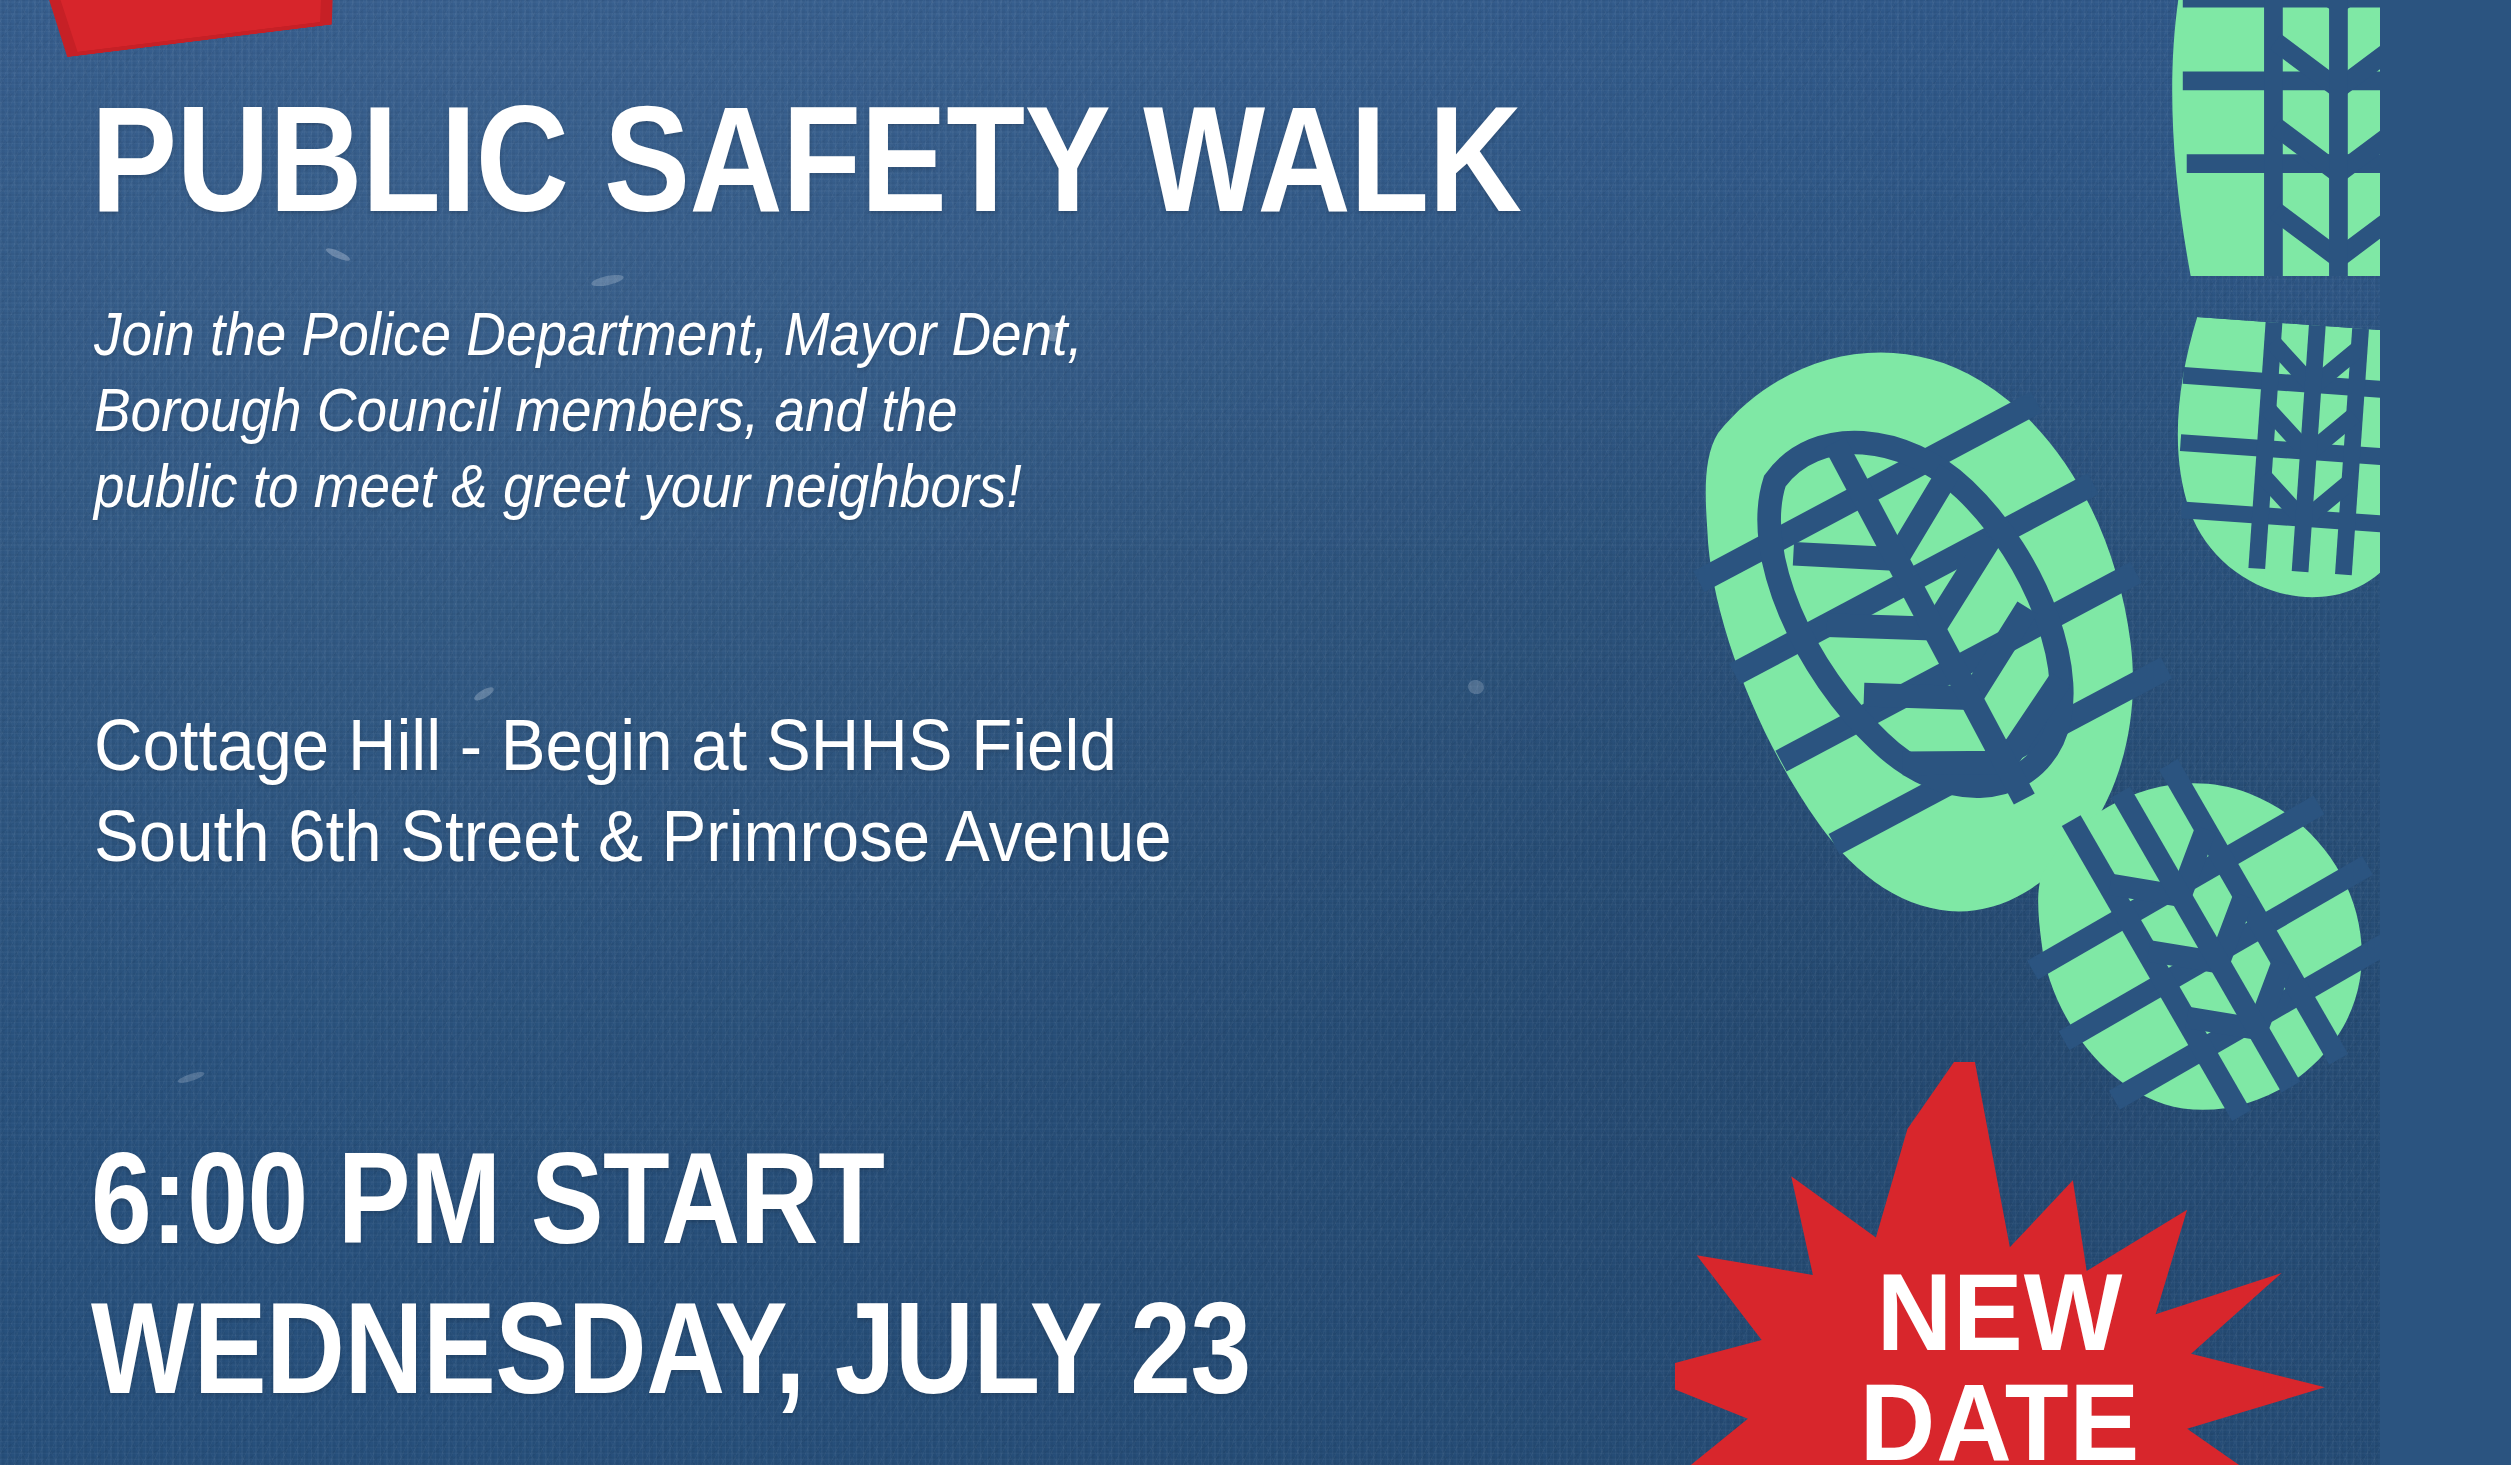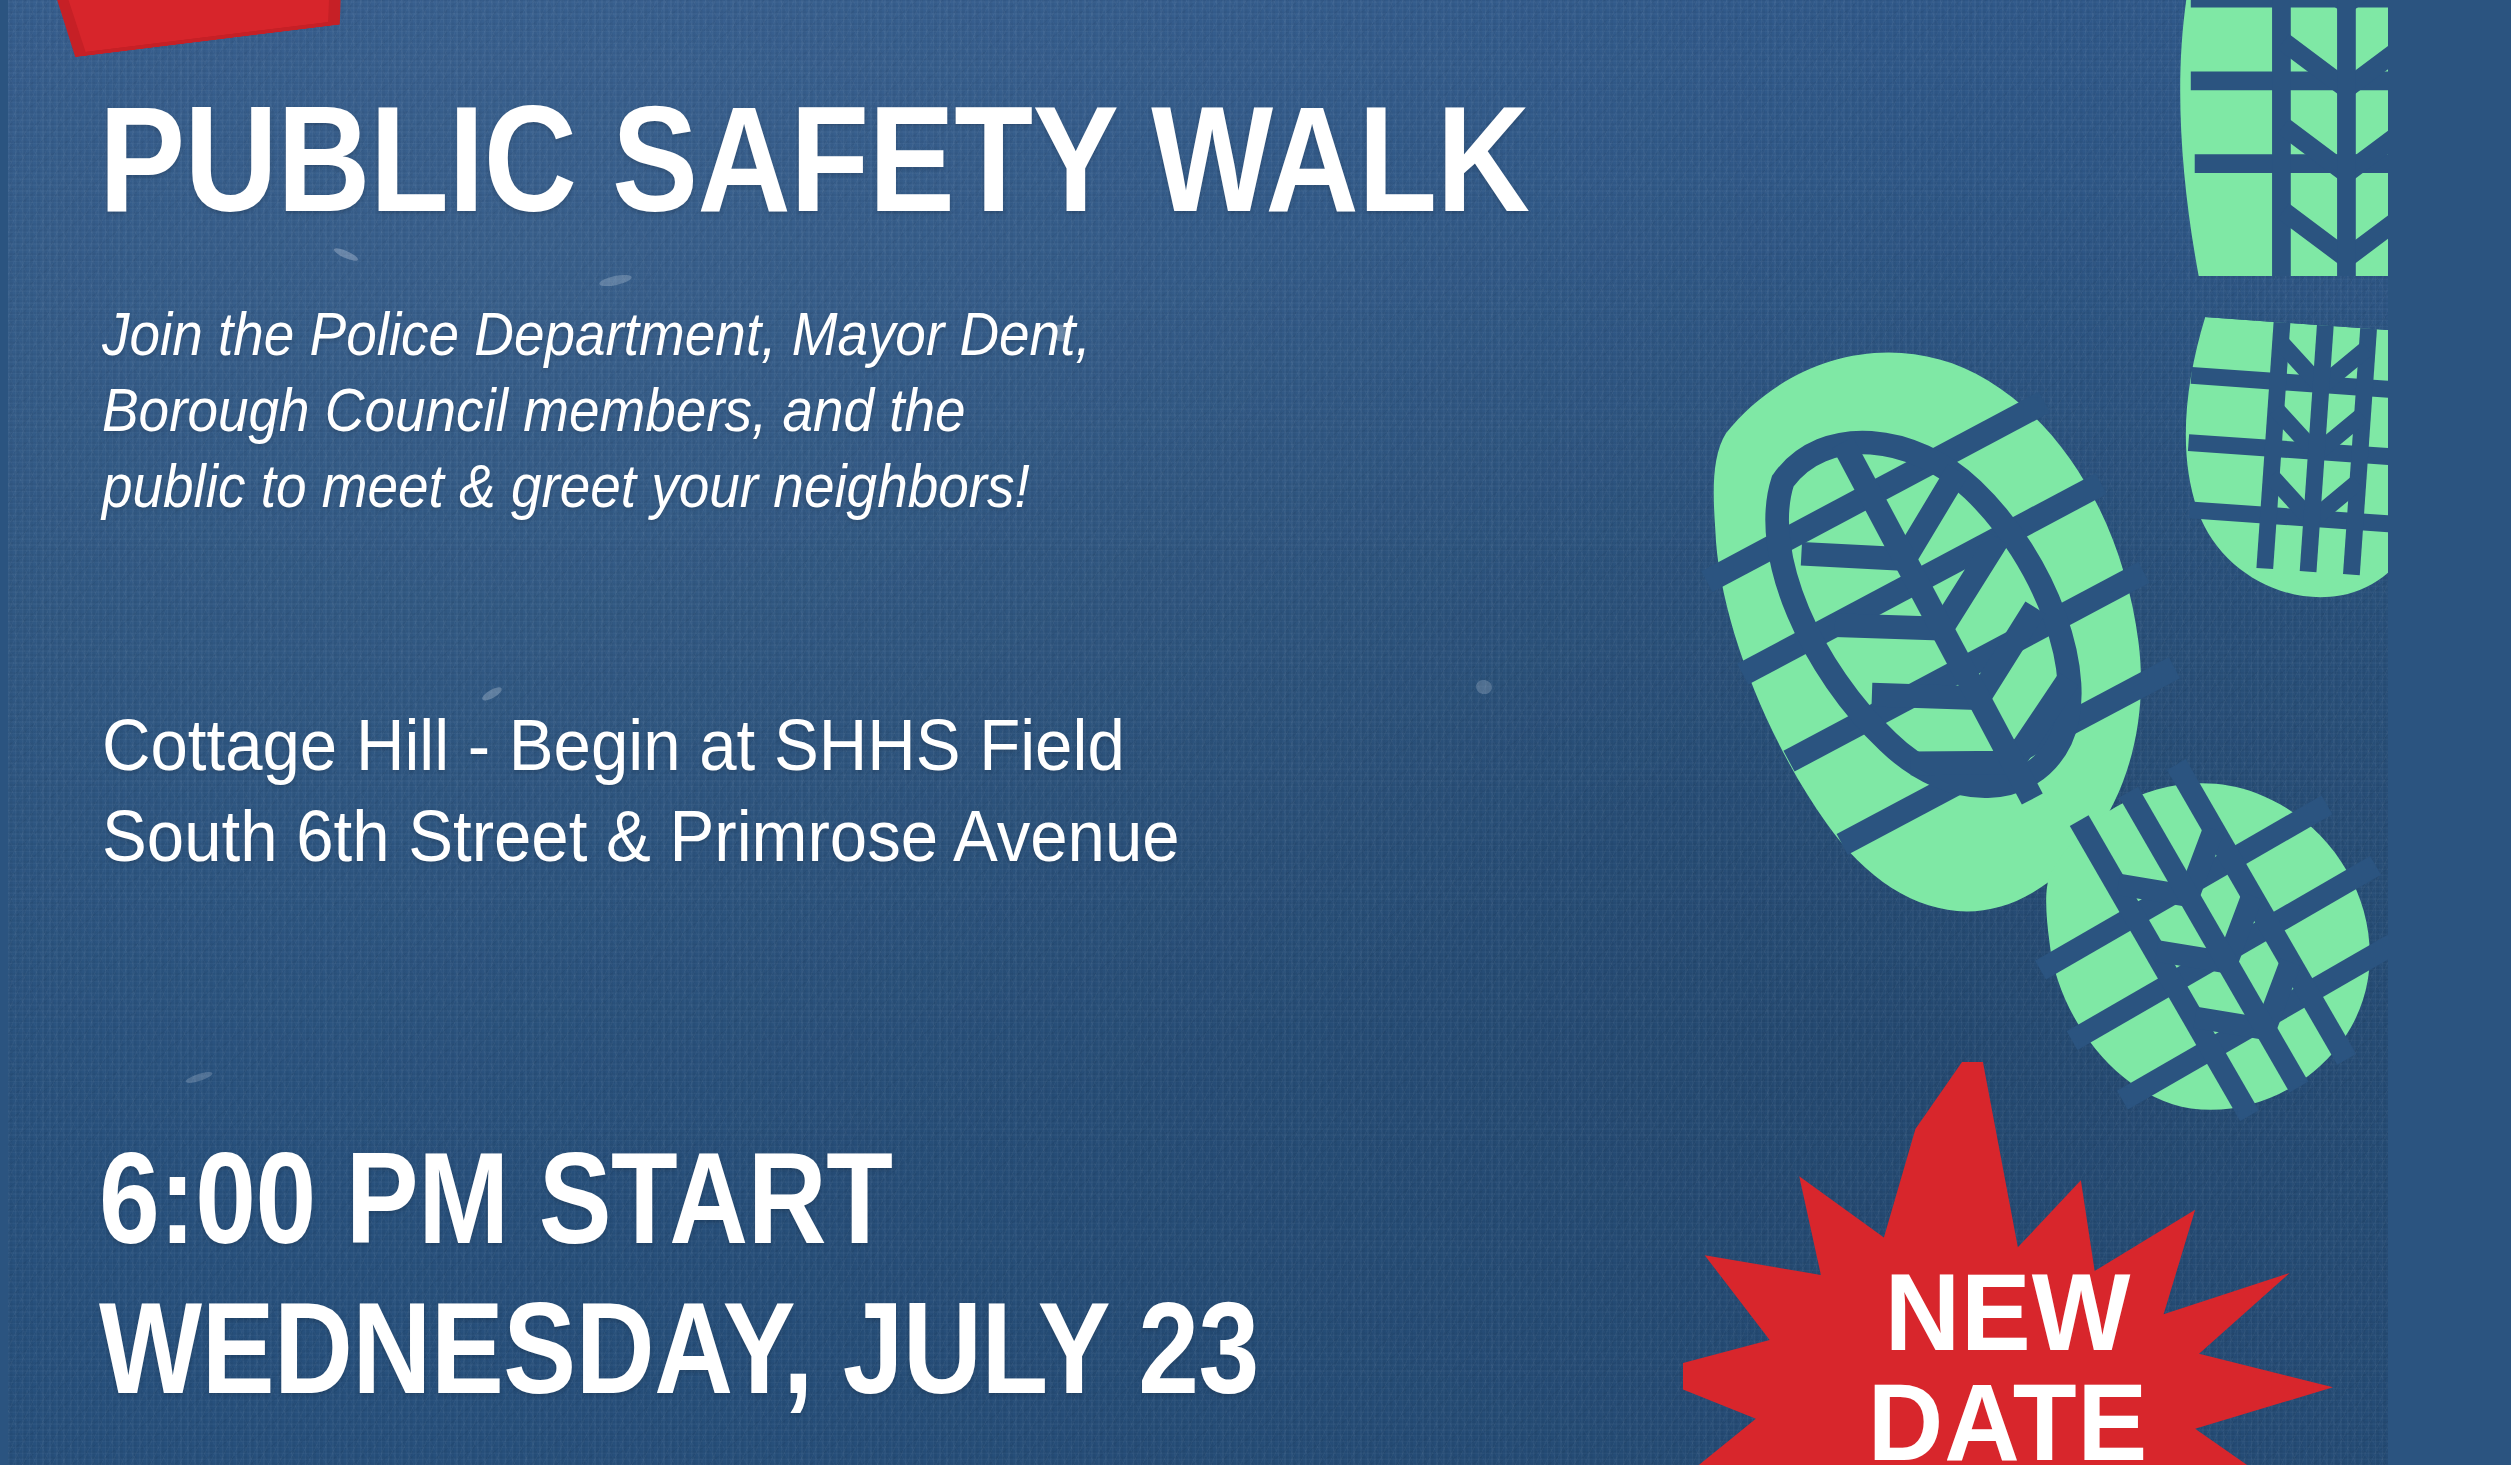--- a/index.html
+++ b/index.html
@@ -4,21 +4,20 @@
 <style>
   html,body{margin:0;padding:0;}
   body{
     width:2512px;height:1466px;overflow:hidden;
     font-family:"Liberation Sans",sans-serif;
     background:#2b5480;
   }
   #flyer{
     position:relative;width:2380px;height:1466px;overflow:hidden;
     background-color:#2b5480;
-    margin-left:8px;
   }
   
   .tex-base{
     position:absolute;inset:0;
     background:
       radial-gradient(ellipse at 22% 18%, rgba(255,255,255,.055) 0%, rgba(255,255,255,0) 55%),
       radial-gradient(ellipse at 78% 72%, rgba(0,0,0,.10) 0%, rgba(0,0,0,0) 60%),
       linear-gradient(180deg,#30598a 0%,#2b5480 42%,#27507c 100%);
   }
   .tex-weave{

